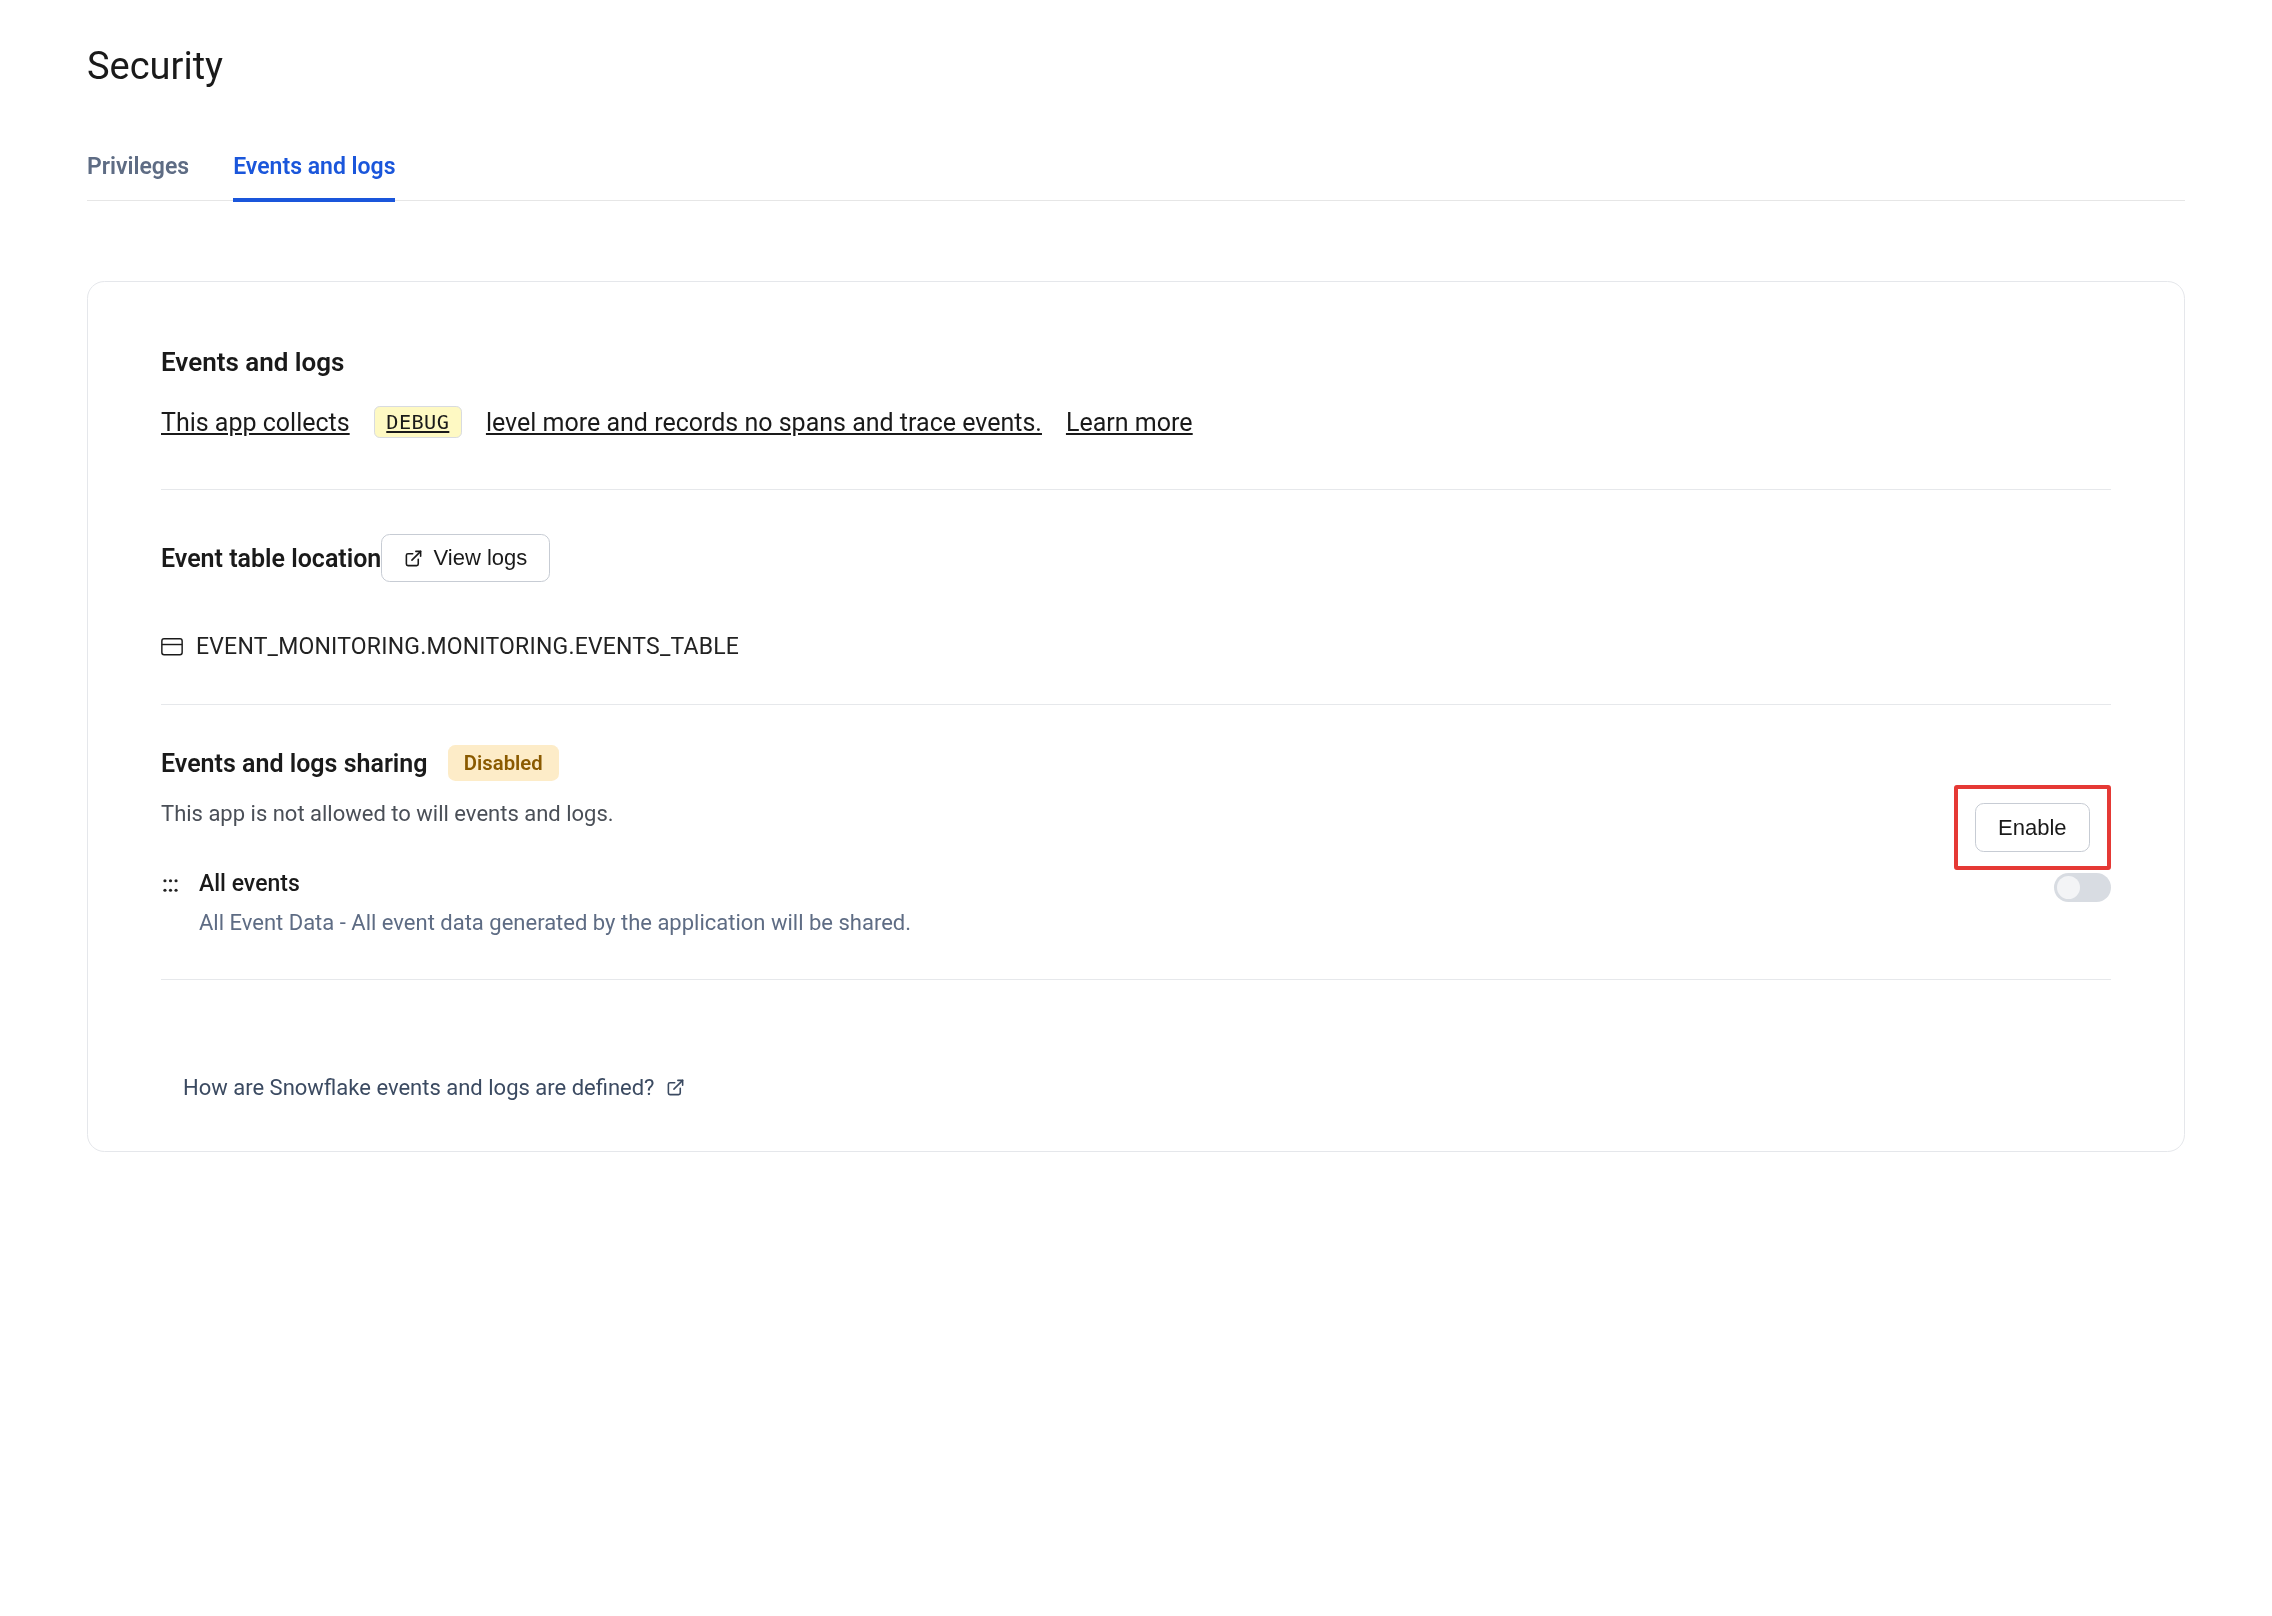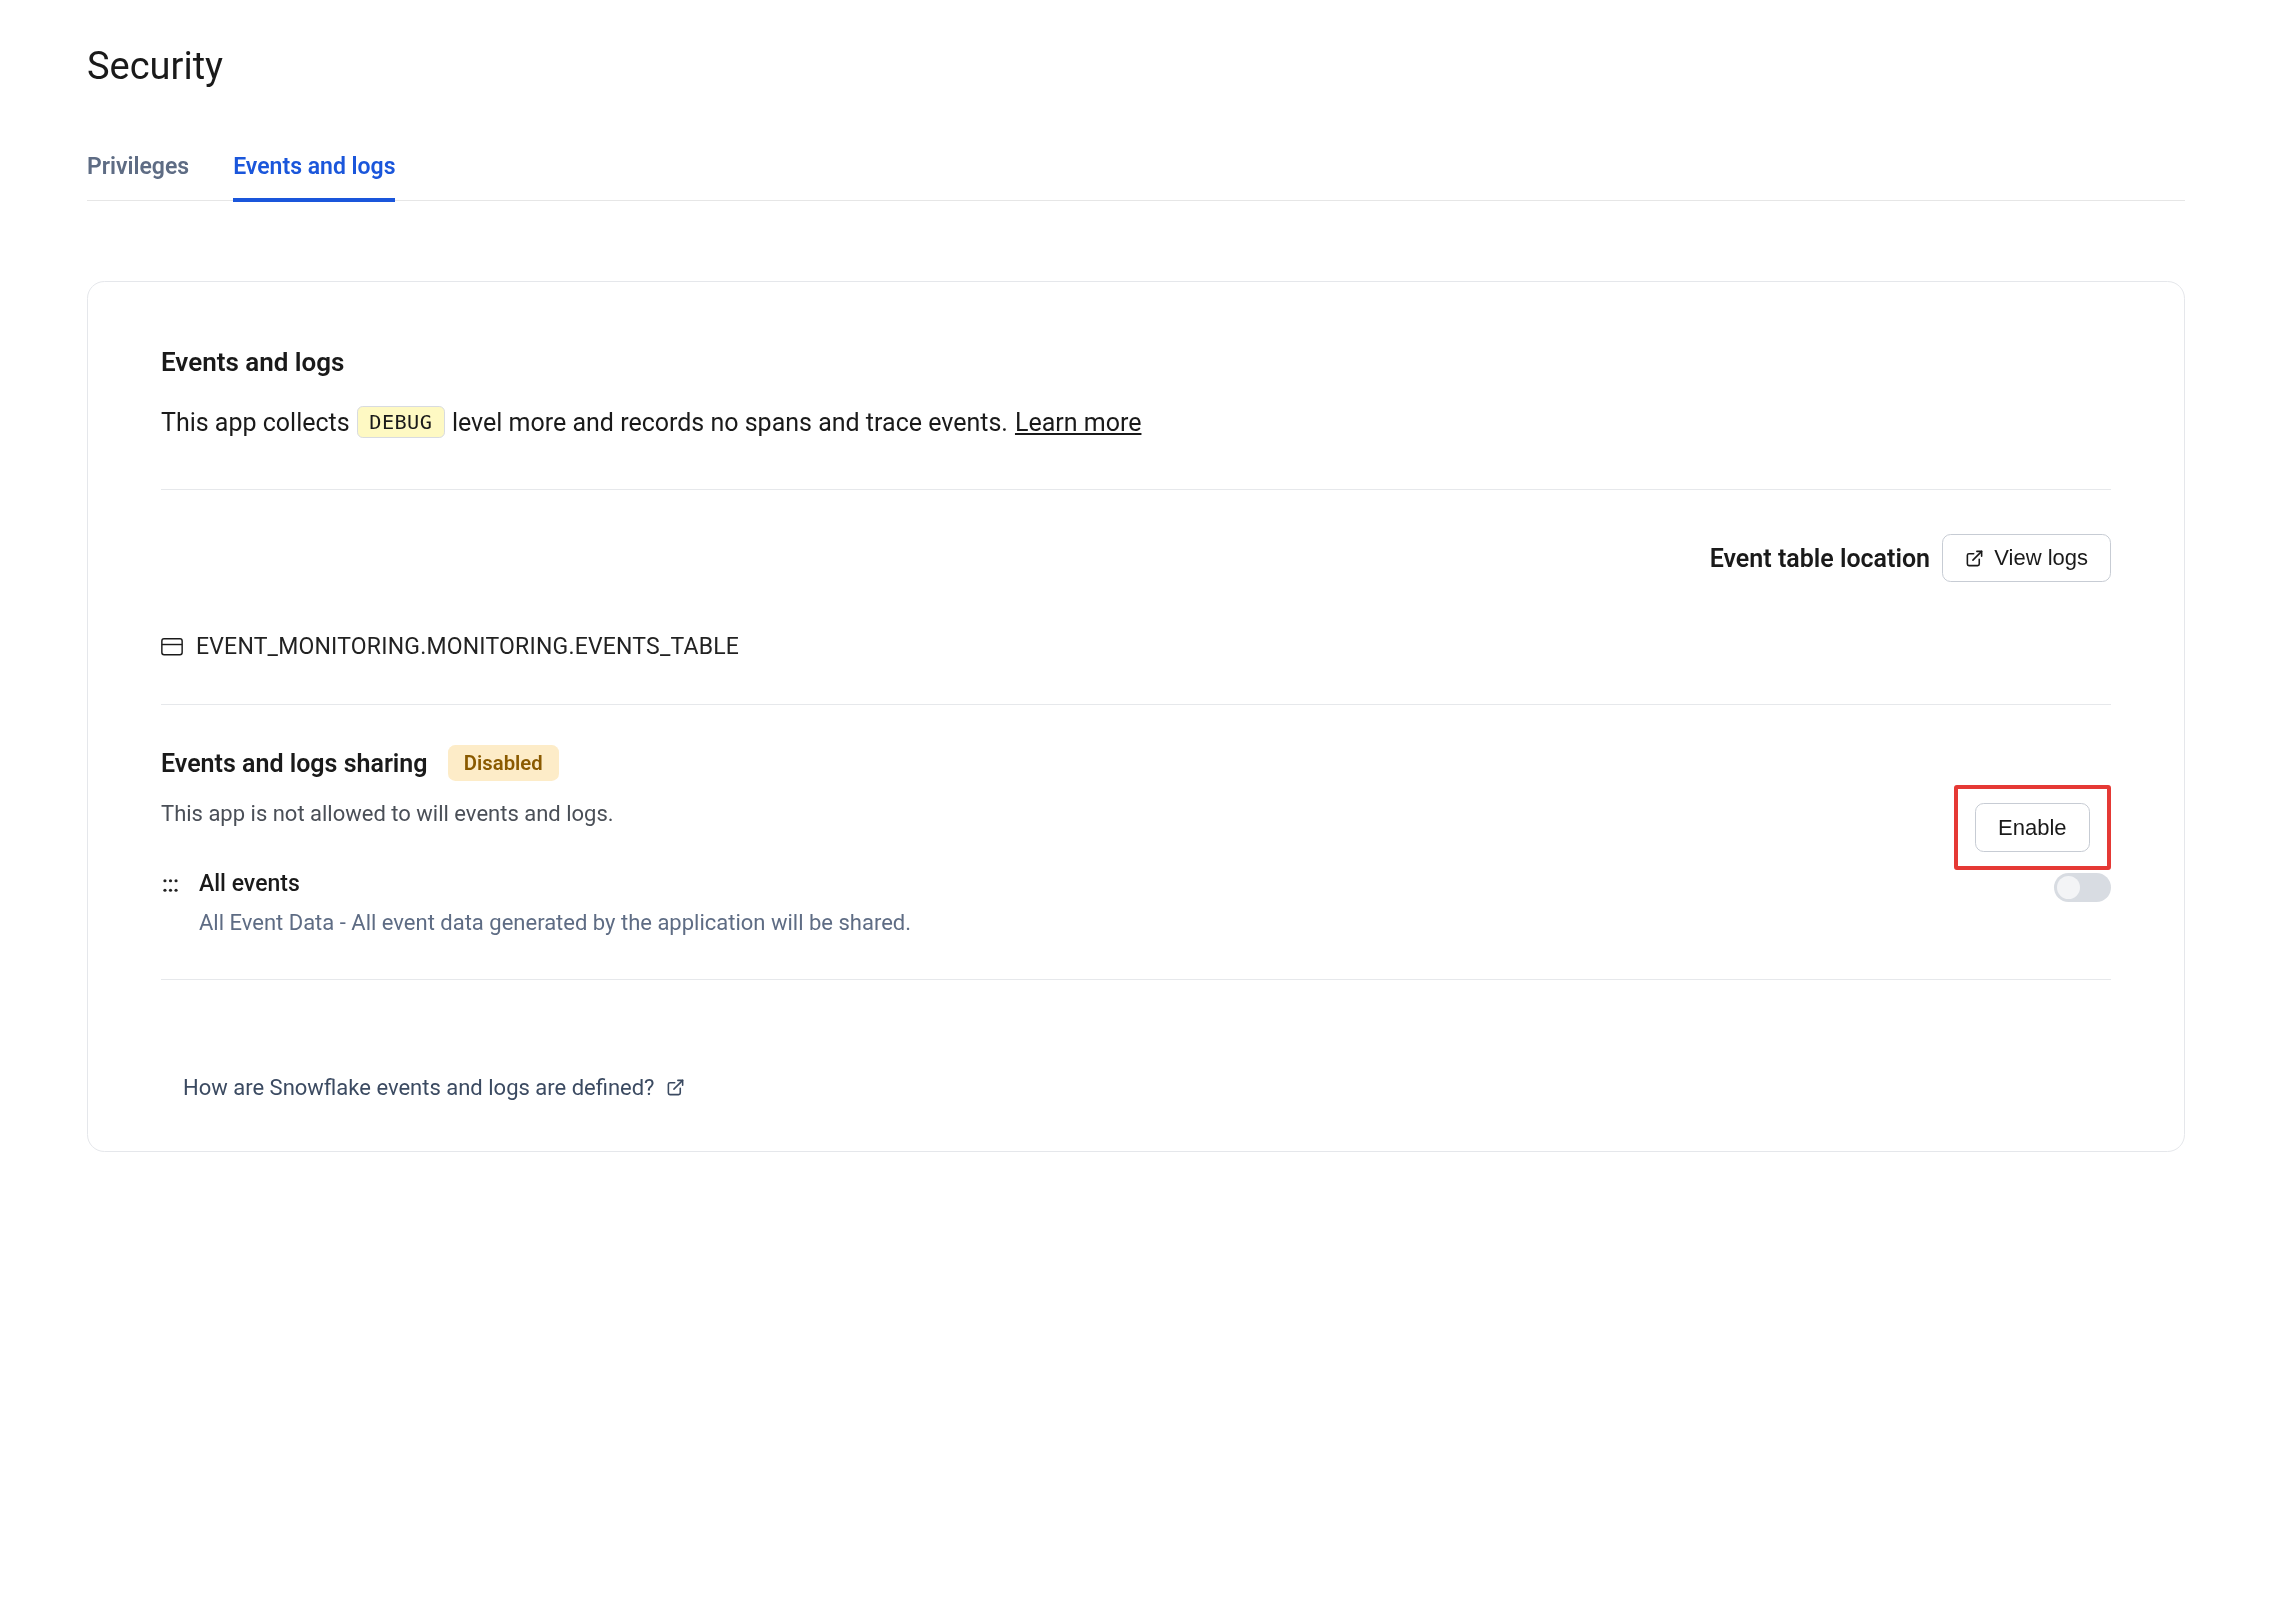--- a/index.html
+++ b/index.html
@@ -48,22 +48,23 @@
     font-size: 26px;
     font-weight: 600;
     margin-bottom: 29px;
   }
   .desc-line {
     font-size: 25px;
     color: #1a1a1a;
     display: flex;
     align-items: center;
     flex-wrap: wrap;
-    gap: 7px;
+    gap: 24px;
     margin-bottom: 51px;
+    text-decoration: underline;
   }
   .chip {
     display: inline-block;
     background: #fef9c3;
     border: 1.5px solid #d8dbe0;
     border-radius: 5.8px;
     padding: 2.9px 11.6px;
     font-family: ui-monospace, SFMono-Regular, Menlo, Consolas, monospace;
     font-size: 20.3px;
     color: #1a1a1a;
@@ -74,24 +75,23 @@
     color: #1a1a1a;
     cursor: pointer;
   }
   .divider {
     border: none;
     border-top: 1.5px solid #e6e8eb;
     margin: 0;
   }
   .row {
     display: flex;
-    justify-content: flex-end;
+    justify-content: flex-start;
     align-items: center;
     padding-top: 44px;
-    gap: 12px;
   }
   .row-title {
     font-size: 25px;
     font-weight: 600;
   }
   .btn {
     display: inline-flex;
     align-items: center;
     gap: 10.2px;
     border: 1.5px solid #c7ccd4;

